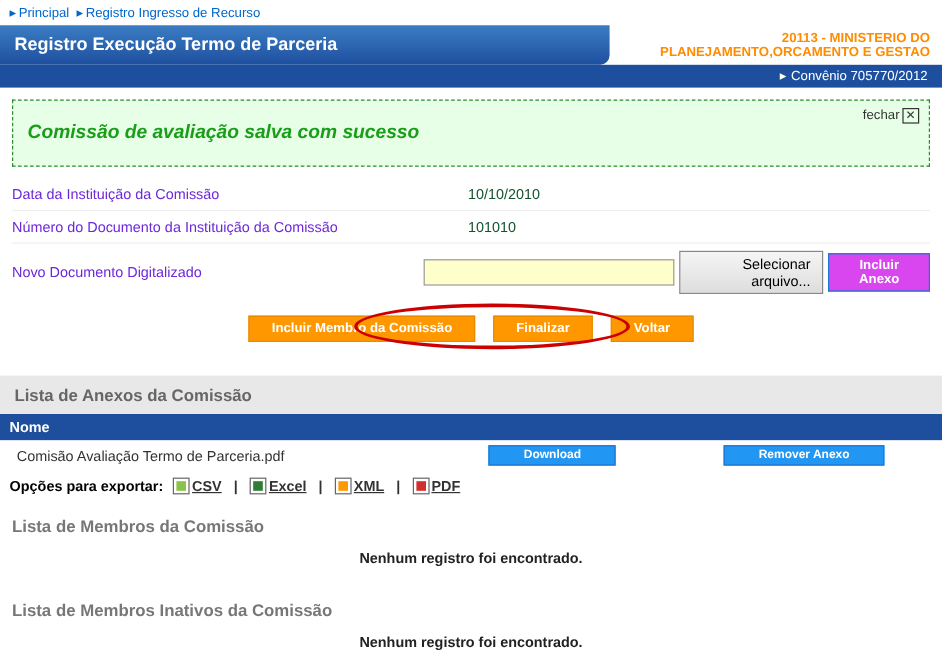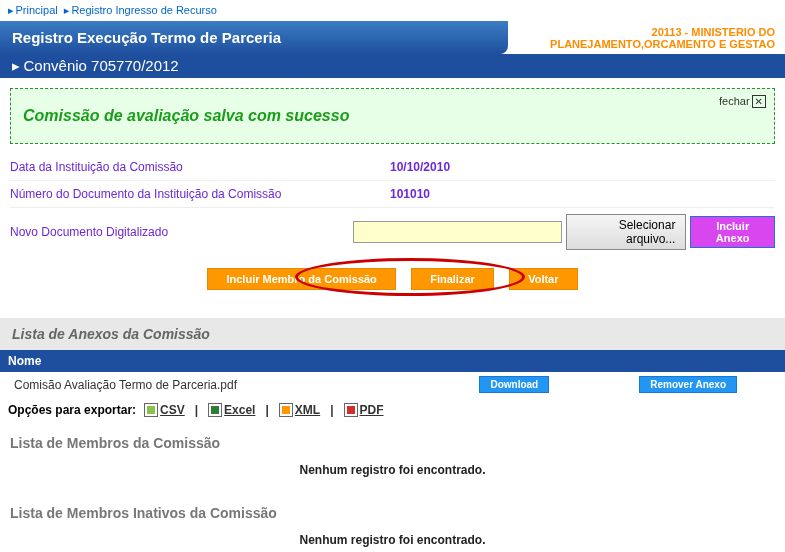--- a/index.html
+++ b/index.html
@@ -3,39 +3,39 @@
 <meta charset="utf-8">
 <style>
 * { box-sizing: border-box; margin: 0; padding: 0; }
 body { font-family: Arial, sans-serif; font-size: 12px; background: #fff; width: 785px; }
 .breadcrumb { padding: 4px 8px; color: #0066cc; font-size: 11px; }
 .breadcrumb a { color: #0066cc; text-decoration: none; }
 .breadcrumb .arrow { color: #0066cc; margin-right: 2px; }
 .header-row { display: flex; align-items: center; }
 .title-bar { background: linear-gradient(to bottom, #3b7dc4, #1e4f9e); color: #fff; padding: 8px 12px; font-size: 15px; font-weight: bold; width: 508px; border-radius: 0 0 8px 0; }
 .ministry { color: #ff8c00; font-weight: bold; font-size: 11px; flex: 1; text-align: right; padding-right: 10px; }
-.convenio-bar { background: #1e4f9e; color: #fff; text-align: left; padding: 3px 12px; font-size: 15px; }
+.convenio-bar { background: #1e4f9e; color: #fff; text-align: right; padding: 3px 12px; font-size: 11px; }
 .convenio-bar .arrow { margin-right: 4px; }
 .success-box { margin: 10px; padding: 18px 12px; background: #e6ffe6; border: 1px dashed #2e8b2e; position: relative; }
 .success-text { color: #1a9e1a; font-weight: bold; font-style: italic; font-size: 16px; }
 .fechar { position: absolute; top: 6px; right: 8px; color: #333; font-size: 11px; cursor: pointer; }
 .fechar-x { border: 1px solid #333; padding: 0 2px; margin-left: 2px; font-size: 10px; }
 .form-area { padding: 0 10px; }
 .form-row { display: flex; align-items: center; padding: 6px 0; border-bottom: 1px solid #eee; }
 .form-label { color: #6d28d9; width: 380px; font-size: 12px; }
-.form-value { color: #6d28d9; font-weight: bold; font-size: 12px; }
+.form-value { color: #14532d; font-weight: normal; font-size: 12px; }
 .text-input { width: 230px; height: 22px; border: 1px solid #999; background: #ffffcc; }
 .btn-gray { background: linear-gradient(#f5f5f5,#ddd); border: 1px solid #888; padding: 3px 10px; font-size: 12px; cursor: pointer; margin-left: 4px; text-align: right; }
 .btn-blue { background: #d946ef; color: #fff; border: 1px solid #1976d2; padding: 3px 10px; font-size: 11px; font-weight: bold; cursor: pointer; margin-left: 4px; }
-.btn-blue-sm { background: #2196f3; color: #fff; border: 1px solid #1976d2; padding: 2px 10px; font-size: 10px; font-weight: bold; cursor: pointer; }
+.btn-blue-sm { background: #2196f3; color: #fff; border: 1px solid #1976d2; padding: 2px 28px; font-size: 10px; font-weight: bold; cursor: pointer; }
 .btn-orange { background: #ff9800; color: #fff; border: 1px solid #e68a00; padding: 4px 18px; font-size: 11px; font-weight: bold; cursor: pointer; }
 .action-row { text-align: center; padding: 12px 0 20px 0; position: relative; }
 .action-row button { margin: 0 6px; }
 .highlight-oval { position: absolute; border: 3px solid #cc0000; border-radius: 50%; width: 230px; height: 38px; left: 285px; top: 2px; pointer-events: none; }
-.section-header { background: #e8e8e8; color: #666; font-weight: bold; padding: 8px 12px; font-size: 14px; margin-top: 8px; font-style: italic; }
+.section-header { background: #e8e8e8; color: #666; font-weight: bold; padding: 8px 12px; font-size: 14px; margin-top: 8px; }
 .table-header { background: #1e4f9e; color: #fff; padding: 4px 8px; font-weight: bold; font-size: 12px; }
 .table-row { display: flex; align-items: center; padding: 4px 8px 4px 14px; background: #fff; font-size: 12px; }
 .table-row .fname { flex: 1; color: #333; }
 .export-row { padding: 6px 8px; font-size: 12px; font-weight: bold; display: flex; align-items: center; gap: 8px; }
 .export-row .sep { color: #333; font-weight: bold; margin: 0 2px; }
 .export-link { color: #333; text-decoration: underline; font-weight: bold; cursor: pointer; display: inline-flex; align-items: center; gap: 2px; }
 .icon-box { width: 14px; height: 14px; display: inline-block; border: 1px solid #666; background: #fff; position: relative; }
 .icon-csv::after { content:""; position:absolute; inset:2px; background:#8bc34a; }
 .icon-xls::after { content:""; position:absolute; inset:2px; background:#2e7d32; }
 .icon-xml::after { content:""; position:absolute; inset:2px; background:#ff9800; }

